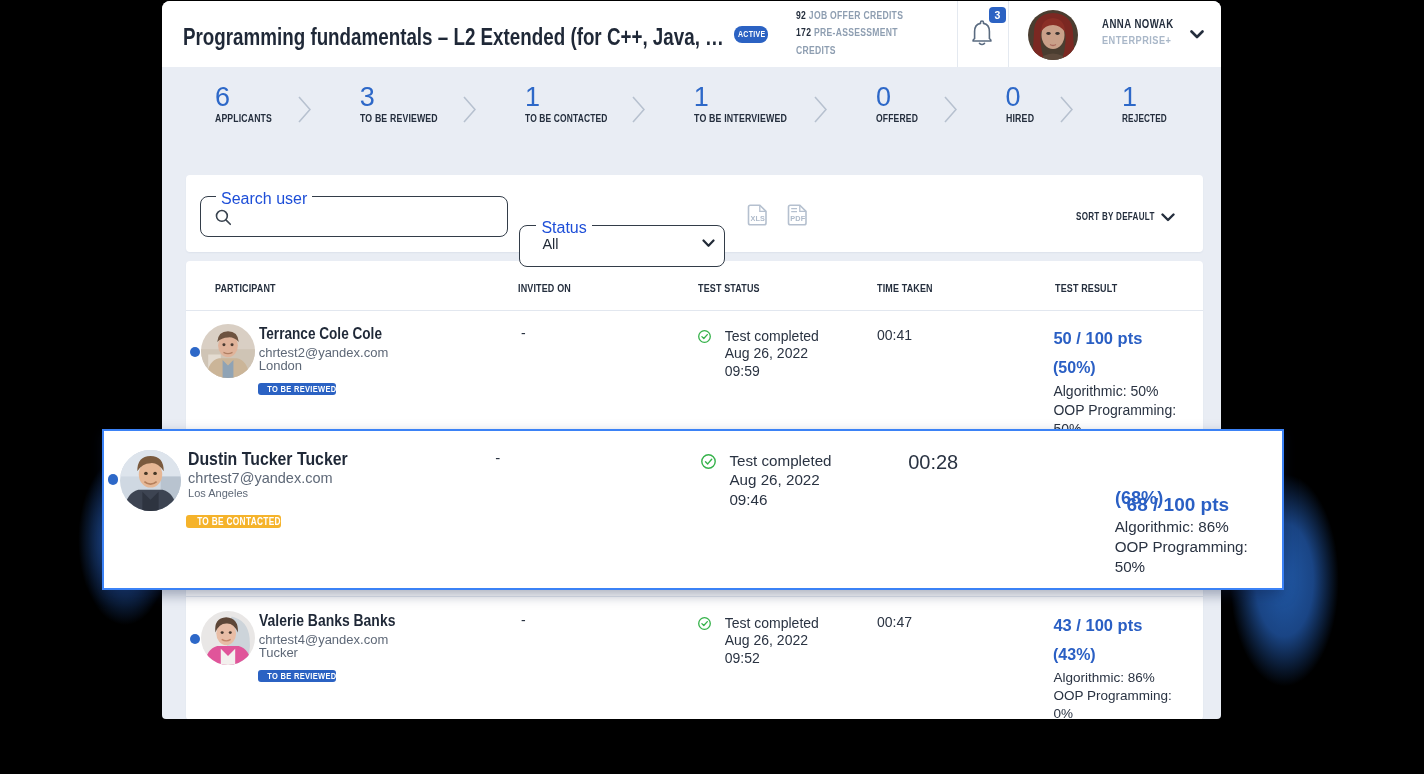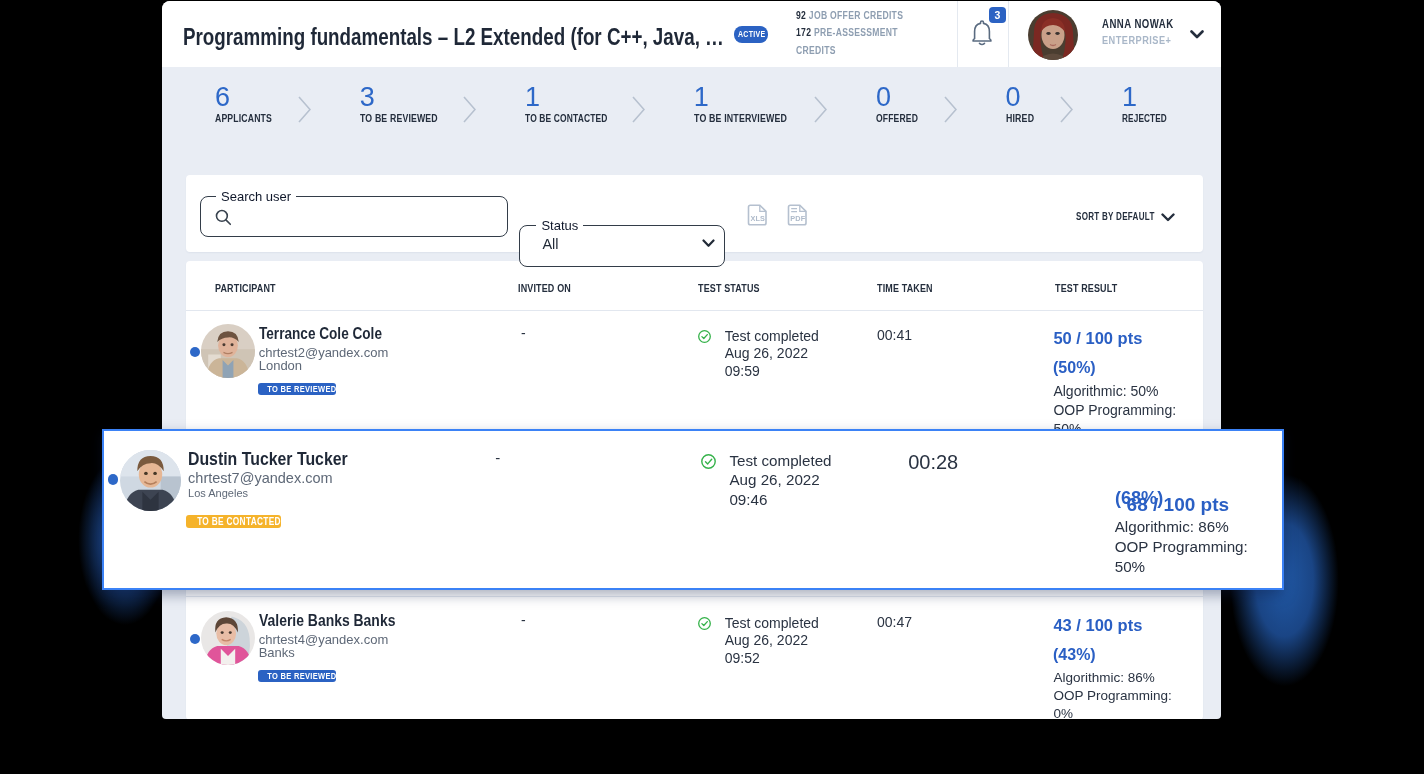--- a/index.html
+++ b/index.html
@@ -27,21 +27,21 @@
 .cred { color:#8e9eb1; font-weight:bold; font-size:11.5px; letter-spacing:0.4px; }
 
 .snum { color:#2d68c8; font-size:27px; line-height:1; --sx:1; }
 .slab { color:#242e3d; font-size:11.5px; font-weight:bold; line-height:1; letter-spacing:0.2px; }
 .schev { stroke:#b7c1cf; stroke-width:1.6; fill:none; }
 
 .card { position:absolute; left:23.5px; width:1017.5px; background:#fff; border-radius:4px;
   box-shadow:0 1px 2px rgba(40,60,100,0.06); }
 
 .field { position:absolute; border:1.7px solid #333d49; border-radius:8px; background:#fff; }
-.flabel { position:absolute; top:-7px; background:#fff; color:#0f172a; font-size:13px;
+.flabel { position:absolute; top:-7px; background:#fff; color:#1d4ed8; font-size:16px;
   line-height:1.1; padding:0 5px; }
 
 .th { position:absolute; color:#242e3d; font-size:11.5px; font-weight:bold; letter-spacing:0.2px; line-height:1; --sx:0.78; }
 .name { font-weight:bold; color:#1f2837; }
 .grey { color:#5e6877; }
 .badge { position:absolute; color:#fff; font-weight:bold; font-size:9.5px; letter-spacing:0.4px;
   border-radius:3px; text-align:center; white-space:nowrap; overflow:visible; }
 .bblue { background:#2b62c3; }
 .byellow { background:#f5b32b; }
 .dot { position:absolute; border-radius:50%; background:#2d68c8; }
@@ -225,21 +225,21 @@
           <path d="M22 42 L30 50 L38 42 L38 60 L22 60 Z" fill="#f3f0ee"></path>
           <ellipse cx="28" cy="25" rx="11" ry="13" fill="#e8bda6"></ellipse>
           <path d="M16 24 Q14 8 28 7 Q42 8 41 24 Q36 13 28 14 Q20 14 16 24" fill="#5d4637"></path>
           <ellipse cx="23.5" cy="24" rx="1.7" ry="1.6" fill="#43362e"></ellipse>
           <ellipse cx="32.5" cy="24" rx="1.7" ry="1.6" fill="#43362e"></ellipse>
           <path d="M23 31.5 Q28 35 33 31.5" stroke="#c4866a" stroke-width="1.5" fill="none"></path>
         </g>
       </svg>
       <div class="abs name cond" style="left:96.7px; top:610.6px; font-size:17px; --sx:0.82;">Valerie Banks Banks</div>
       <div class="abs grey" style="left:96.7px; top:631.6px; font-size:13px; line-height:1;">chrtest4@yandex.com</div>
-      <div class="abs grey" style="left:96.7px; top:644.7px; font-size:13px; line-height:1;">Banks</div>
+      <div class="abs grey" style="left:96.7px; top:644.7px; font-size:13px; line-height:1;">Tucker</div>
       <div class="badge bblue" style="left:96.2px; top:668.7px; width:77.4px; height:12.5px; line-height:12.5px;"><span class="bt">TO BE REVIEWED</span></div>
       <div class="abs dark" style="left:359px; top:611.6px; font-size:14px; line-height:1;">-</div>
       <svg class="abs" style="left:536.1px; top:616.4px;" width="13" height="13" viewBox="0 0 13 13">
         <circle cx="6.5" cy="6.5" r="5.8" fill="none" stroke="#35b24a" stroke-width="1.3"></circle>
         <path d="M3.9 6.6 L5.8 8.5 L9.3 4.6" fill="none" stroke="#35b24a" stroke-width="1.3" stroke-linecap="round" stroke-linejoin="round"></path>
       </svg>
       <div class="abs dark" style="left:562.7px; top:614px; font-size:14px; line-height:17.4px;">Test completed<br>Aug 26, 2022<br>09:52</div>
       <div class="abs dark" style="left:715px; top:614px; font-size:14px; line-height:1;">00:47</div>
       <div class="abs res cond" style="left:891.4px; top:616.2px; font-size:16.5px; line-height:1; --sx:1;">43 / 100 pts</div>
       <div class="abs res cond" style="left:891.4px; top:644.7px; font-size:16.5px; line-height:1; --sx:0.97;">(43%)</div>

